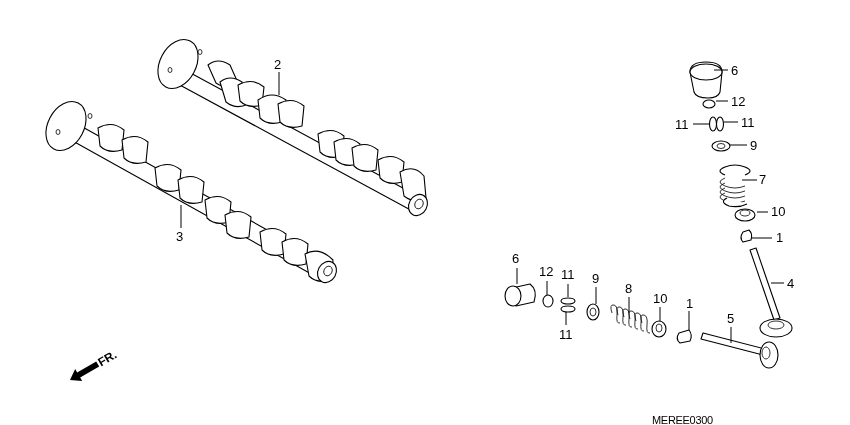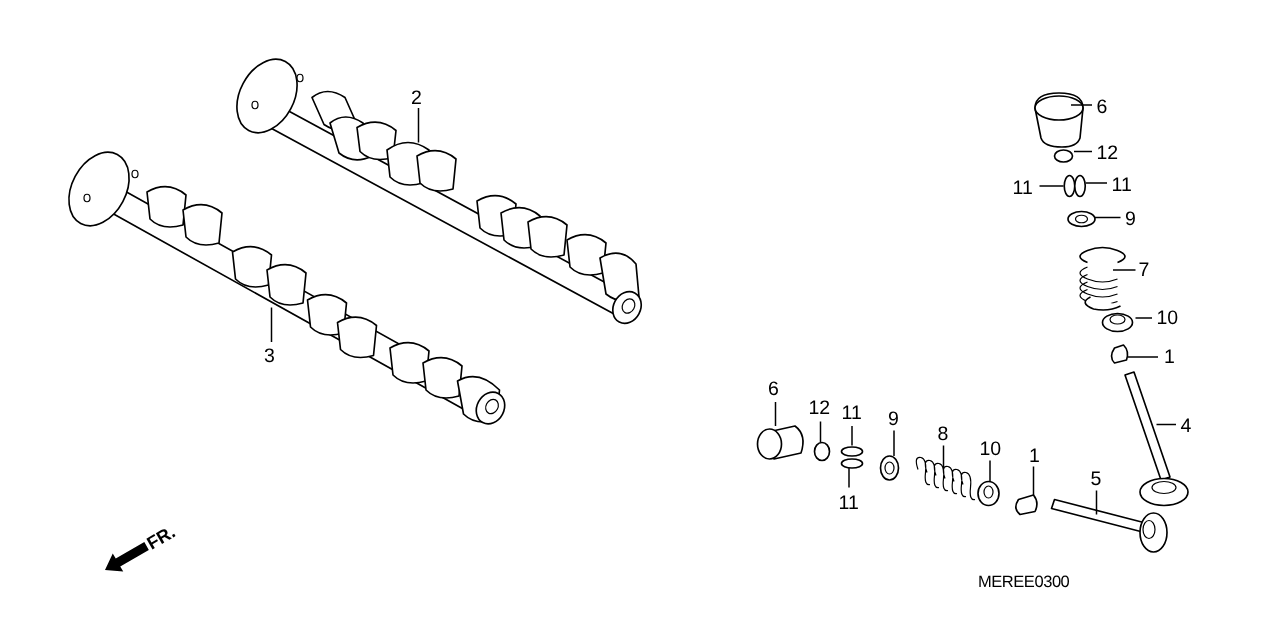--- a/index.html
+++ b/index.html
@@ -1,20 +1,20 @@
 <!DOCTYPE html>
 <html><head>
 <meta charset="utf-8">
 <style>
   html, body { margin: 0; padding: 0; background: #ffffff; }
   body { width: 850px; height: 425px; position: relative; overflow: hidden;
          font-family: "Liberation Sans", sans-serif; }
   #canvas { position: absolute; left: 0; top: 0; width: 850px; height: 425px; }
   .lbl { position: absolute; font-size: 13px; color: #000; line-height: 1; white-space: nowrap; }
-  .code { position: absolute; font-size: 11px; color: #000; letter-spacing: -0.3px; }
+  .code { position: absolute; font-size: 11px; color: #000; letter-spacing: -0.3px; margin-top: 32px; }
   svg .ln { stroke: #000; stroke-width: 1.1; fill: #fff; stroke-linejoin: round; }
   svg .thin { stroke: #000; stroke-width: 0.8; fill: none; }
   svg .lead { stroke: #000; stroke-width: 1; fill: none; }
 </style>
 </head>
 <body>
 
 <svg id="canvas" viewBox="0 0 850 425" xmlns="http://www.w3.org/2000/svg">
 
   <g>

